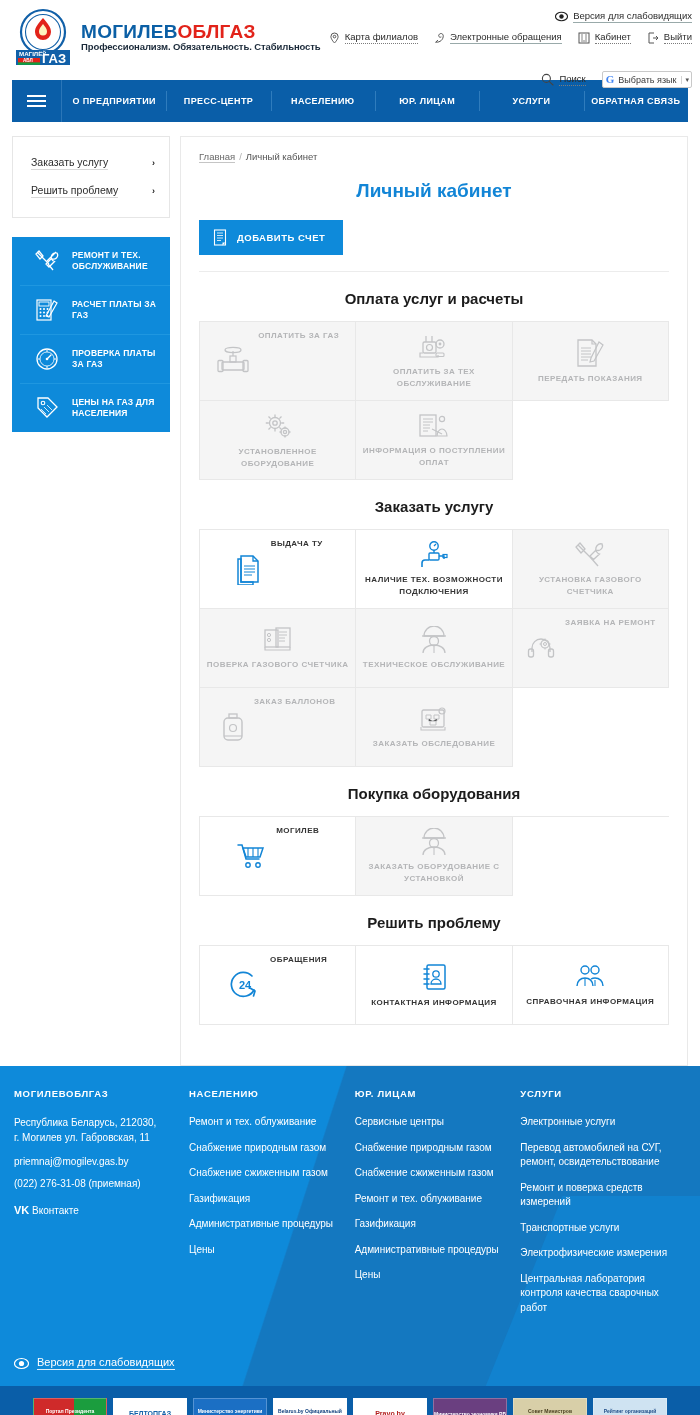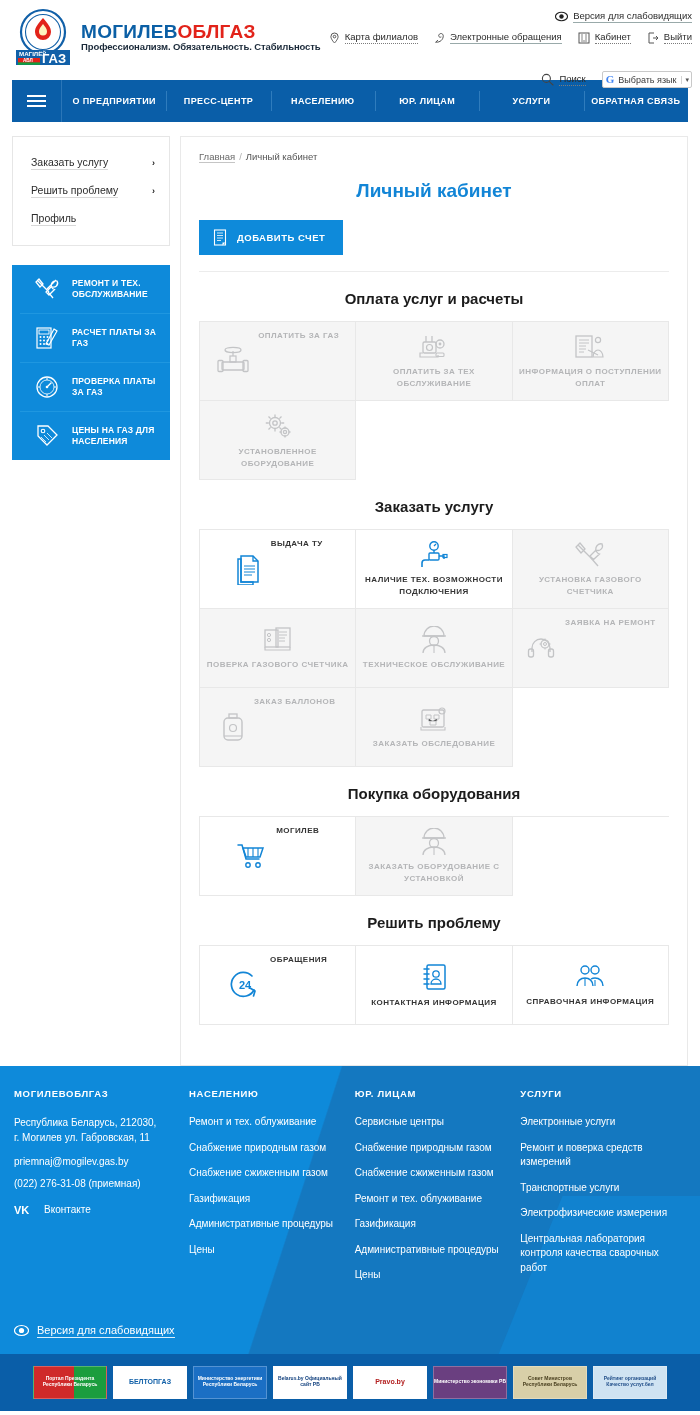--- a/index.html
+++ b/index.html
@@ -96,21 +96,21 @@
     background:linear-gradient(108deg, #0e8ada 0%, #0e8ada 43%, #1478c0 43.2%, #1478c0 100%);}
   .fdiag2{position:absolute;right:-40px;top:130px;width:230px;height:260px;
     background:#0e8ada;transform:skewX(-22deg);opacity:.55;}
   .fcols{position:relative;display:flex;gap:0;}
   .fcol{flex:1;padding-right:12px;}
   .fcol.c1{flex:0 0 175px;}
   .fh{font-size:9.5px;font-weight:bold;letter-spacing:.7px;margin-bottom:16px;}
   .faddr{font-size:10px;line-height:1.5;margin-bottom:11px;max-width:150px;}
   .fmail{font-size:10px;margin-bottom:11px;cursor:pointer;}
   .fphone{font-size:10px;margin-bottom:15px;}
-  .fvk{display:flex;gap:12px;font-size:10px;cursor:pointer;}
+  .fvk{display:flex;align-items:center;gap:0;font-size:10px;cursor:pointer;}
   .flink{display:block;font-size:10px;line-height:1.45;margin-bottom:11px;color:#fff;
     text-decoration:none;cursor:pointer;max-width:165px;}
   .fvis{position:relative;display:flex;align-items:center;gap:8px;margin-top:30px;font-size:11px;cursor:pointer;}
   .fvis .u{border-bottom:1px solid rgba(255,255,255,.85);padding-bottom:1px;}
 
   .partners{background:#0a5ea8;padding:12px 0;display:flex;align-items:center;
     justify-content:center;gap:6px;}
   .pl{height:33px;width:74px;border:1px solid rgba(255,255,255,.25);background:#fff;
     display:flex;align-items:center;justify-content:center;overflow:hidden;cursor:pointer;
     font-size:5px;text-align:center;line-height:1.15;font-weight:bold;}
@@ -236,24 +236,20 @@
     <div class="sidebar">
       <div class="card menu-card">
         <div class="menu-item">
           <span class="lbl">Заказать услугу</span>
           <span class="chev">›</span>
         </div>
         <div class="menu-item">
           <span class="lbl">Решить проблему</span>
           <span class="chev">›</span>
         </div>
-        <div class="menu-item">
-          <span class="lbl">Профиль</span>
-          <span class="chev"></span>
-        </div>
       </div>
 
       <div class="svc-list">
         <div class="svc">
           <span class="svc-ic">
             <svg width="26" height="24" viewBox="0 0 26 24">
                 <path d="M3 3l12 12M5 2L2 5l4 5 3-3z" fill="none" stroke="#fff" stroke-width="1.3"></path>
               <path d="M22 3l-9 9M23 4a4 4 0 0 1-5.5 5.5L12 15l3 3 5.5-5.5A4 4 0 0 1 23 4z" fill="none" stroke="#fff" stroke-width="1.3"></path>
               <path d="M14 15l5 6" stroke="#fff" stroke-width="1.3"></path>
               </svg>
@@ -349,44 +345,55 @@
               <circle cx="23" cy="11" r="4" fill="none" stroke="currentColor" stroke-width="1.3"></circle>
               <circle cx="23" cy="11" r="1.4" fill="currentColor"></circle>
               <path d="M6 20H3v4h18v-2" fill="none" stroke="currentColor" stroke-width="1.2"></path>
               <rect x="19" y="20" width="8" height="3.5" rx="1" fill="none" stroke="currentColor" stroke-width="1.1"></rect>
               </svg>
           </span>
           <span class="t-tx">ОПЛАТИТЬ ЗА ТЕХ ОБСЛУЖИВАНИЕ</span>
         </div>
         <div class="tile col">
           <span class="t-ic">
-            <svg width="34" height="28" viewBox="0 0 34 28">
-                <rect x="3" y="3" width="16" height="21" fill="none" stroke="currentColor" stroke-width="1.3"></rect>
-              <path d="M6 7h10M6 10h10M6 13h7M6 16h7M6 19h5" stroke="currentColor" stroke-width="1"></path>
-              <circle cx="25" cy="7" r="2.6" fill="none" stroke="currentColor" stroke-width="1.2"></circle>
-              <path d="M20 24c0-4 2.5-7 5-7s5 3 5 7z" fill="none" stroke="currentColor" stroke-width="1.2"></path>
-              <path d="M15 17l10 5" stroke="currentColor" stroke-width="1.1"></path>
-              </svg>
-          </span>
-          <span class="t-tx">ИНФОРМАЦИЯ О ПОСТУПЛЕНИИ ОПЛАТ</span>
+            <svg width="32" height="30" viewBox="0 0 32 30">
+                <path d="M4 2h14l4 4v22H4z" fill="none" stroke="currentColor" stroke-width="1.3"></path>
+              <path d="M18 2v4h4" fill="none" stroke="currentColor" stroke-width="1.2"></path>
+              <path d="M7 10h10M7 13h10M7 16h10M7 19h10M7 22h7" stroke="currentColor" stroke-width="1"></path>
+              <path d="M25 4l4 3-9 16-4 1 1-4z" fill="none" stroke="currentColor" stroke-width="1.2"></path>
+              </svg>
+          </span>
+          <span class="t-tx">ПЕРЕДАТЬ ПОКАЗАНИЯ</span>
         </div>
         <div class="tile col">
           <span class="t-ic">
             <svg width="32" height="30" viewBox="0 0 32 30">
                 <g fill="none" stroke="currentColor" stroke-width="1.3">
               <circle cx="13" cy="12" r="5.5"></circle>
                   <circle cx="13" cy="12" r="2.2"></circle>
               <path d="M13 3.5v3M13 17.5v3M3.8 12h3M19.2 12h3M6.5 5.5l2.1 2.1M17.4 16.4l2.1 2.1M19.5 5.5l-2.1 2.1M8.6 16.4l-2.1 2.1"></path>
               <circle cx="23" cy="21" r="4"></circle>
                   <circle cx="23" cy="21" r="1.6"></circle>
               <path d="M23 15.5v2M23 24.5v2M17.5 21h2M26.5 21h2"></path>
                 </g>
               </svg>
           </span>
           <span class="t-tx">УСТАНОВЛЕННОЕ ОБОРУДОВАНИЕ</span>
+        </div>
+        <div class="tile col">
+          <span class="t-ic">
+            <svg width="34" height="28" viewBox="0 0 34 28">
+                <rect x="3" y="3" width="16" height="21" fill="none" stroke="currentColor" stroke-width="1.3"></rect>
+              <path d="M6 7h10M6 10h10M6 13h7M6 16h7M6 19h5" stroke="currentColor" stroke-width="1"></path>
+              <circle cx="25" cy="7" r="2.6" fill="none" stroke="currentColor" stroke-width="1.2"></circle>
+              <path d="M20 24c0-4 2.5-7 5-7s5 3 5 7z" fill="none" stroke="currentColor" stroke-width="1.2"></path>
+              <path d="M15 17l10 5" stroke="currentColor" stroke-width="1.1"></path>
+              </svg>
+          </span>
+          <span class="t-tx">ИНФОРМАЦИЯ О ПОСТУПЛЕНИИ ОПЛАТ</span>
         </div>
         <div class="tile blank"></div>
       </div>
 
       
       <div class="sect-title">Заказать услугу</div>
       <div class="grid">
         <div class="tile row on">
           <span class="t-ic">
             <svg width="30" height="32" viewBox="0 0 30 32">
@@ -593,20 +600,21 @@
         <a class="flink">Снабжение сжиженным газом</a>
         <a class="flink">Ремонт и тех. облуживание</a>
         <a class="flink">Газификация</a>
         <a class="flink">Административные процедуры</a>
         <a class="flink">Цены</a>
       </div>
 
       <div class="fcol">
         <div class="fh">УСЛУГИ</div>
         <a class="flink">Электронные услуги</a>
+        <a class="flink">Перевод автомобилей на СУГ, ремонт, освидетельствование</a>
         <a class="flink">Ремонт и поверка средств измерений</a>
         <a class="flink">Транспортные услуги</a>
         <a class="flink">Электрофизические измерения</a>
         <a class="flink">Центральная лаборатория контроля качества сварочных работ</a>
       </div>
     </div>
 
     <div class="fvis">
       <span class="ico">
         <svg width="15" height="13" viewBox="0 0 15 13">

